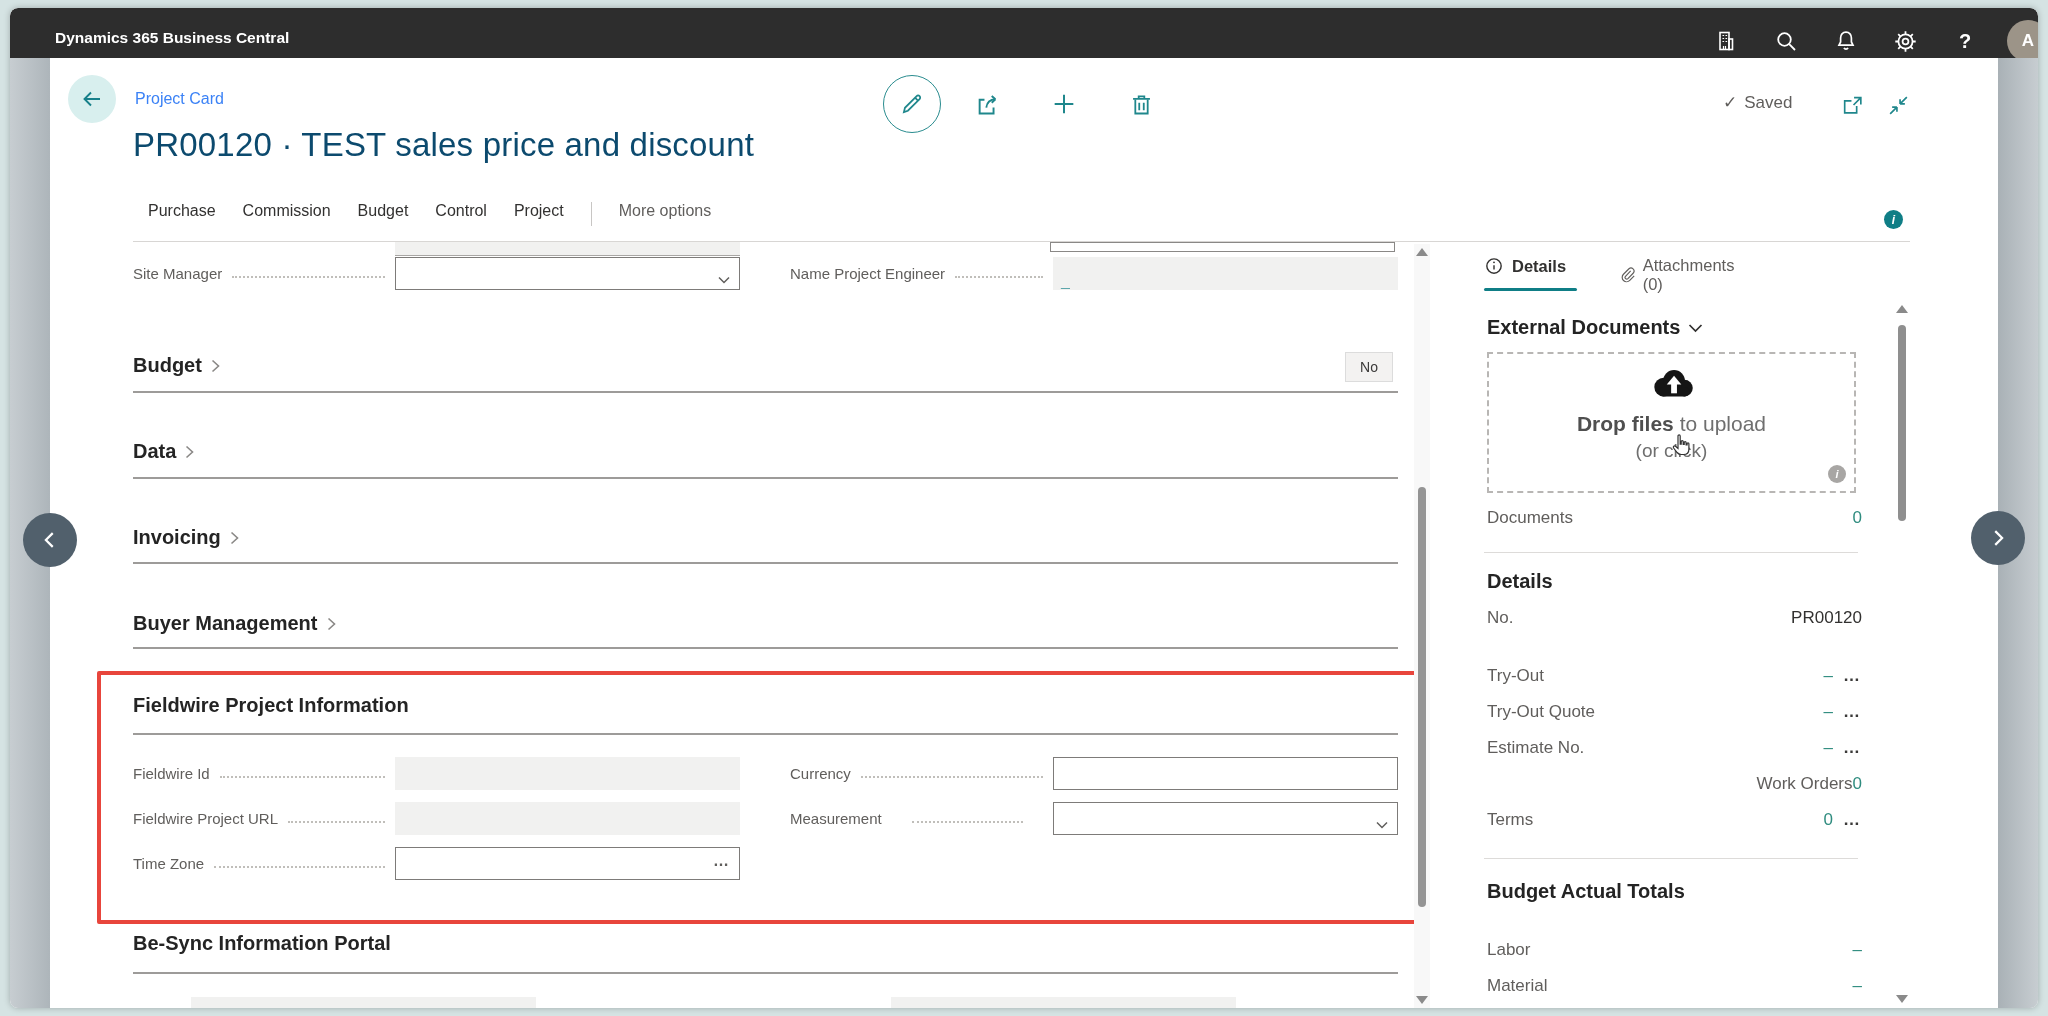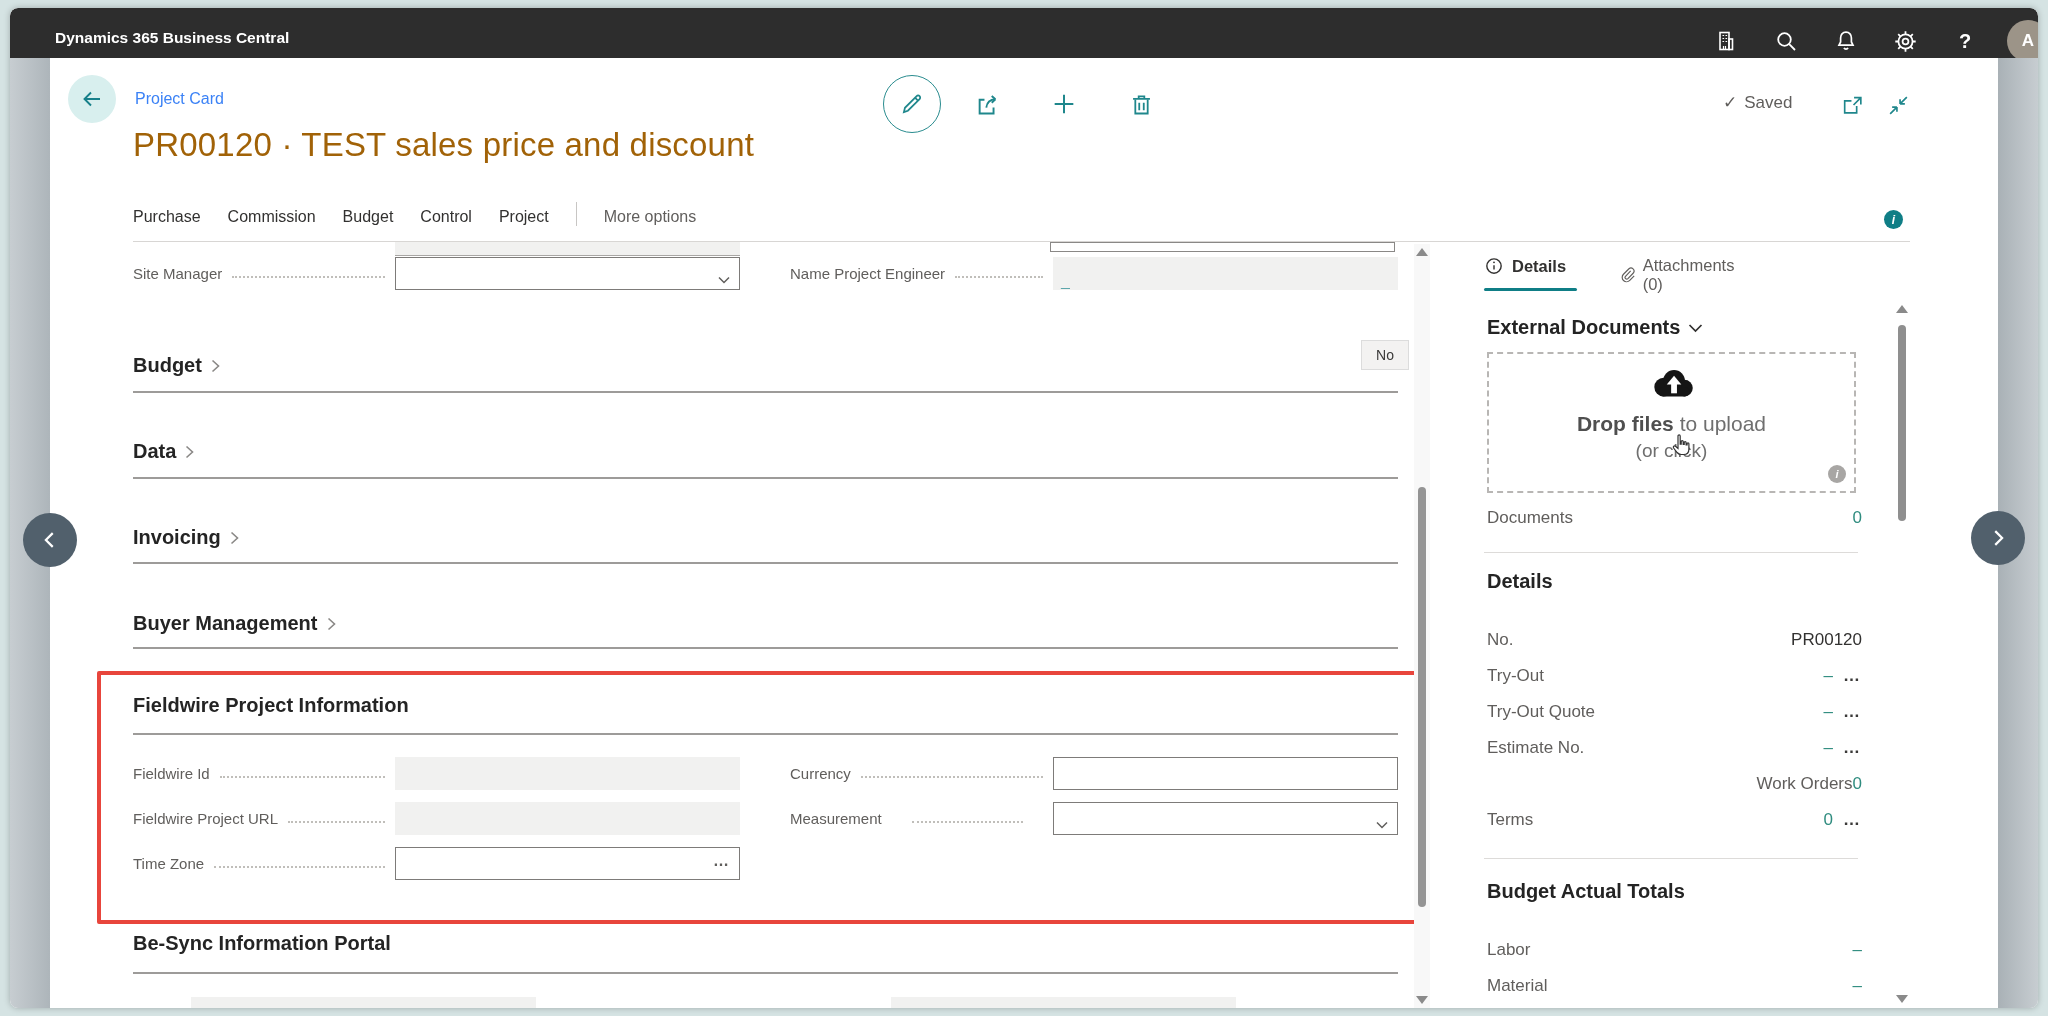--- a/index.html
+++ b/index.html
@@ -12,26 +12,26 @@
   .tb-title{position:absolute;left:45px;top:21px;font-size:15.5px;font-weight:700;color:#fff;}
   .tb-ic{position:absolute;top:20px;width:26px;height:26px;color:#fff;display:flex;align-items:center;justify-content:center;}
   .avatar{position:absolute;left:1997px;top:12px;width:42px;height:42px;border-radius:50%;background:#9c9488;color:#fff;display:flex;align-items:center;justify-content:center;font-size:17px;font-weight:600;}
   
   .band-left{position:absolute;left:10px;top:58px;width:40px;height:950px;background:linear-gradient(to right,#c7cdd1,#adb5ba);}
   .band-right{position:absolute;left:1998px;top:58px;width:40px;height:950px;background:linear-gradient(to left,#c7cdd1,#a9b1b6);}
   .navcirc{position:absolute;width:54px;height:54px;border-radius:50%;background:#51606c;display:flex;align-items:center;justify-content:center;}
   
   .backcirc{position:absolute;left:68px;top:75px;width:48px;height:48px;border-radius:50%;background:#d8efee;display:flex;align-items:center;justify-content:center;color:#17808a;}
   .pagetype{position:absolute;left:135px;top:90px;font-size:16px;color:#3b82f6;}
-  .bigtitle{position:absolute;left:133px;top:126px;font-size:33px;font-weight:400;color:#a16207;letter-spacing:.2px;}
+  .bigtitle{position:absolute;left:133px;top:126px;font-size:33px;font-weight:400;color:#0c4a6e;letter-spacing:.2px;}
   .actic{position:absolute;color:#1f878c;display:flex;align-items:center;justify-content:center;}
   .pencilcirc{left:883px;top:75px;width:56px;height:56px;border:1.5px solid #2a8c8f;border-radius:50%;}
   .saved{position:absolute;left:1723px;top:92px;font-size:17px;color:#605e5c;display:flex;gap:7px;align-items:center;}
   
-  .tabsrow{position:absolute;left:133px;top:202px;display:flex;align-items:flex-end;gap:27px;font-size:16px;color:#323130;}
+  .tabsrow{position:absolute;left:148px;top:202px;display:flex;align-items:flex-start;gap:27px;font-size:16px;color:#323130;}
   .tabsrow .tab{cursor:default;}
   .vsep{width:1px;height:24px;background:#c8c6c4;}
   .moreopt{color:#605e5c;}
   .infofill{position:absolute;left:1884px;top:210px;width:19px;height:19px;border-radius:50%;background:#0f7e86;color:#fff;font-size:12px;font-weight:700;display:flex;align-items:center;justify-content:center;font-style:italic;}
   .tabline{position:absolute;left:133px;top:241px;width:1777px;height:1px;background:#d8d6d4;}
   
   .frow{position:absolute;display:flex;align-items:center;height:34px;}
   .flabel{font-size:15px;color:#605e5c;white-space:nowrap;}
   .lead{flex:1;height:0;border-bottom:2px dotted #c0beba;margin:0 10px;transform:translateY(4px);}
   .fbox{flex:none;width:345px;height:33px;box-sizing:border-box;position:relative;}
@@ -195,21 +195,21 @@
     </div>
 
     <div class="sec" style="top:354px;">
       <span>Budget</span>
       <span class="secchev">
         <svg width="11" height="18" viewBox="0 0 11 18" fill="none" stroke="currentColor" stroke-width="1.6">
               <path d="M2.5 3.5l6 5.5-6 5.5"></path>
             </svg>
       </span>
     </div>
-    <div class="badge" style="top:340px;margin-left:16px;">No</div>
+    <div class="badge" style="top:352px;">No</div>
     <div class="secline" style="top:391px;"></div>
 
     <div class="sec" style="top:440px;">
       <span>Data</span>
       <span class="secchev">
         <svg width="11" height="18" viewBox="0 0 11 18" fill="none" stroke="currentColor" stroke-width="1.6">
               <path d="M2.5 3.5l6 5.5-6 5.5"></path>
             </svg>
       </span>
     </div>
@@ -353,21 +353,21 @@
     <div class="rp-row" style="top:508px;">
       <span class="rl">Documents</span>
       <span class="rv-teal">0</span>
     </div>
 
     <div class="rp-div" style="top:552px;"></div>
     <div class="rp-h" style="top:570px;">
       <span>Details</span>
     </div>
 
-    <div class="rp-row" style="top:630px;gap:38px;">
+    <div class="rp-row" style="top:608px;gap:38px;">
       <span class="rl">No.</span>
       <span><span class="rv-dark">PR00120</span></span>
     </div>
     <div class="rp-row" style="top:666px;">
       <span class="rl">Try-Out</span>
       <span><span class="rv-teal">–</span><span class="dots">…</span></span>
     </div>
     <div class="rp-row" style="top:702px;">
       <span class="rl">Try-Out Quote</span>
       <span><span class="rv-teal">–</span><span class="dots">…</span></span>

